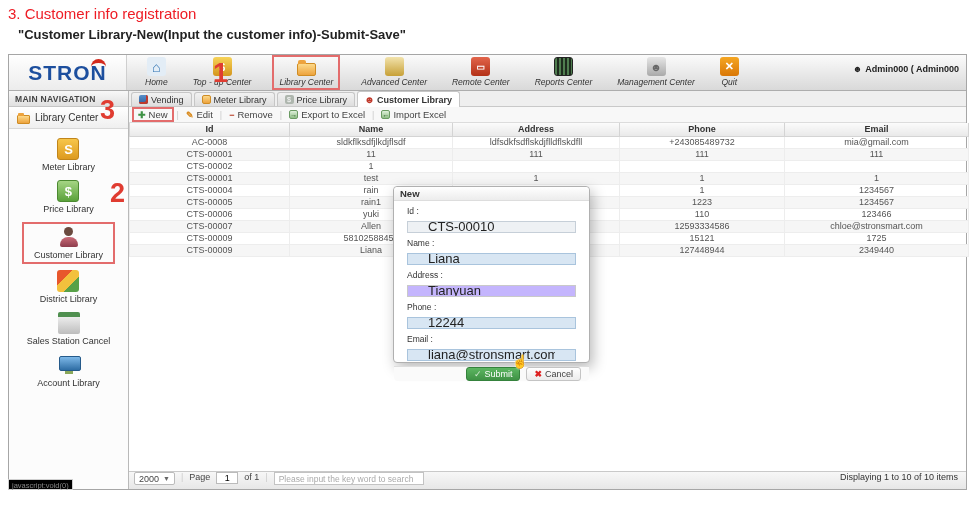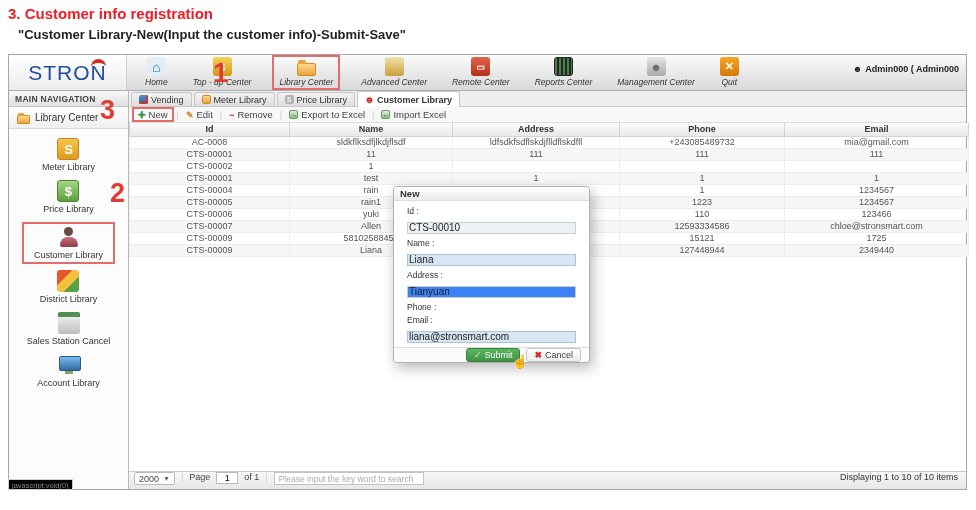--- a/index.html
+++ b/index.html
@@ -1,29 +1,29 @@
 <!DOCTYPE html>
 <html><head>
 <meta charset="utf-8">
 <style>
   * { margin:0; padding:0; box-sizing:border-box; }
   body { font-family:"Liberation Sans", sans-serif; background:#fff; }
   .page { position:relative; width:976px; height:510px; background:#fff; overflow:hidden; }
 
   
-  .heading { position:absolute; left:8px; top:5px; font-size:15px; font-weight:bold; color:#ee1c25; }
+  .heading { position:absolute; left:8px; top:5px; font-size:15px; font-weight:normal; color:#ee1c25; }
   .subheading { position:absolute; left:18px; top:27px; font-size:13px; font-weight:bold; color:#222; }
 
   
   .app { position:absolute; left:8px; top:54px; width:959px; height:436px; border:1px solid #a6a6a6; background:#fff; }
 
   
   .topnav { position:absolute; left:0; top:0; right:0; height:36px; background:linear-gradient(#fbfbfb,#d9d9d9); border-bottom:1px solid #adadad; display:flex; align-items:center; }
   .logo { width:118px; height:35px; background:linear-gradient(#ffffff,#ececec); border-right:1px solid #cfcfcf; display:flex; align-items:center; justify-content:center; position:relative; }
-  .logo-text { font-size:21px; font-weight:400; color:#1d4f9e; letter-spacing:1px; }
+  .logo-text { font-size:21px; font-weight:700; color:#1d4f9e; letter-spacing:1px; }
   .logo-arc { position:absolute; width:15px; height:8px; border-top:4px solid #d codex; border-radius:50% 50% 0 0/100% 100% 0 0; top:4px; right:20px; border-top:4px solid #d42a1e; }
   .nav-items { display:flex; align-items:flex-start; margin-left:14px; gap:17px; }
   .nav-item { display:flex; flex-direction:column; align-items:center; gap:1px; padding:2px 4px; cursor:pointer; }
   .nav-item .lbl { font-size:8.5px; color:#333; white-space:nowrap;font-style:italic; }
   .nav-item.boxed { border:2px solid #e36c6c; padding:1px 5px; }
   .nicon { width:19px; height:19px; border-radius:3px; display:flex; align-items:center; justify-content:center; font-size:11px; font-weight:bold; color:#fff; }
   .nicon.home { background:#e3edf6; color:#2a6fb0; font-size:14px; }
   .nicon.topup { background:linear-gradient(#f7d358,#d4951c); }
   .nicon.advanced { background:linear-gradient(#f2e3ac,#c7a037); }
   .nicon.remote { background:linear-gradient(#e2654b,#b33016); font-size:9px; }
@@ -90,23 +90,23 @@
   .search-input::placeholder { color:#aaa; }
   .pg-status { margin-left:auto; font-size:9px; color:#333; padding-right:3px; }
 
   
   .modal { position:absolute; left:393px; top:186px; width:197px; height:177px; background:#fff; border:1px solid #b0b0b0; border-radius:4px; box-shadow:3px 5px 14px rgba(0,0,0,.28); z-index:6; display:flex; flex-direction:column; }
   .modal-title { height:14px; line-height:14px; padding-left:6px; font-size:9.5px; font-weight:bold; color:#333; background:linear-gradient(#ffffff,#ececec); border-bottom:1px solid #ddd; border-radius:4px 4px 0 0; }
   .modal-body { flex:1; padding:5px 13px 0; }
   .section-title { font-size:10px; color:#555; border-bottom:1px solid #ccc; padding-bottom:3px; margin-bottom:5px; }
   .field { margin-bottom:3px; }
   .field label { display:block; font-size:8.5px; color:#333; margin-bottom:1px; }
-  .field input { width:100%; height:12px; font-size:10px; border:1px solid #a9c4dd; background:#d8e6f3; padding:0 1px; color:#222; }
+  .field input { width:100%; height:12px; font-size:13px; border:1px solid #a9c4dd; background:#d8e6f3; padding:0 20px; color:#222; }
   .field input.ro { background:#eef1f4; border-color:#c6cfd8; }
-  .field input.plain { background:#3b82f6; border-color:#c9c9c9; }
+  .field input.plain { background:#c4b5fd; border-color:#c9c9c9; }
   .modal-footer { height:21px; border-top:1px solid #ddd; background:#fafafa; display:flex; align-items:center; justify-content:flex-end; gap:6px; padding:0 8px; border-radius:0 0 4px 4px; }
   .btn { height:14px; display:flex; align-items:center; gap:3px; font-size:9px; border-radius:3px; padding:0 7px; cursor:pointer; }
   .btn-submit { background:linear-gradient(#5cb661,#3f9245); border:1px solid #35823c; color:#fff; }
   .btn-cancel { background:linear-gradient(#ffffff,#ececec); border:1px solid #c4c4c4; color:#444; }
   .btn .x { color:#d22; font-weight:bold; }
   .btn .ck { color:#cfe8cf; }
   .cursor-hand { position:absolute; left:118px; bottom:-7px; font-size:13px; color:#444; text-shadow:0 0 2px #fff; }
 
   
   .ann { position:absolute; color:#e03c31; font-weight:800; font-size:27px; font-family:"Liberation Sans",sans-serif; z-index:9; line-height:1; }
@@ -368,20 +368,21 @@
       <div class="field">
         <label>Name :</label>
         <input value="Liana" style="">
       </div>
       <div class="field">
         <label>Address :</label>
         <input class="plain" value="Tianyuan" style="">
       </div>
       <div class="field">
         <label>Phone :</label>
+        <input value="12244" style="">
       </div>
       <div class="field">
         <label>Email :</label>
         <input value="liana@stronsmart.com" style="">
       </div>
     </div>
     <div class="modal-footer">
       <div class="btn btn-submit">
         <span class="ck">✓</span>
         <span>Submit</span>

